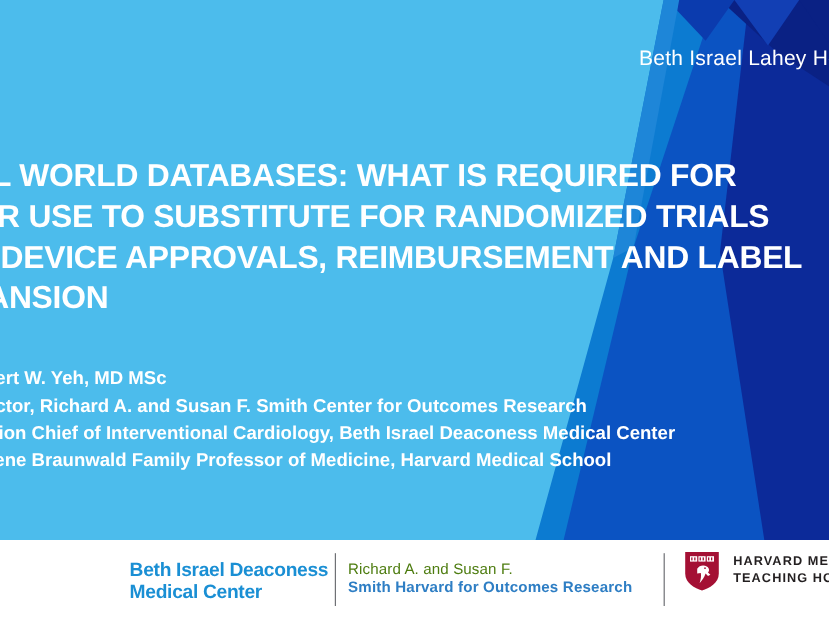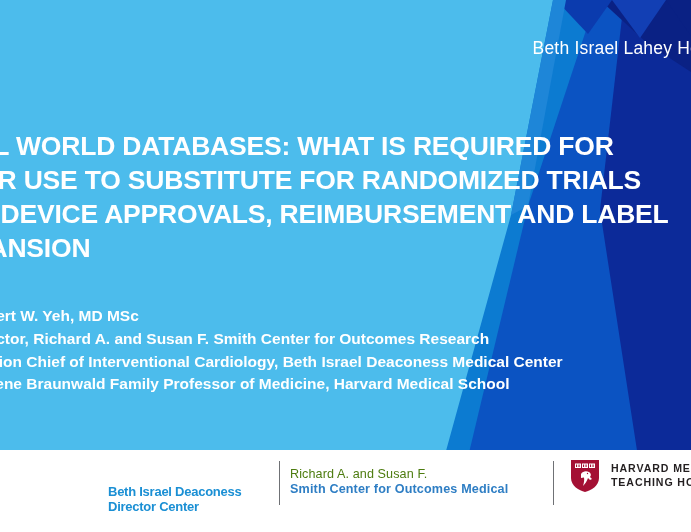--- a/index.html
+++ b/index.html
@@ -89,26 +89,25 @@
     background: #ffffff;
     display: flex;
     align-items: center;
   }
 
   .logo-bide {
     position: absolute;
     left: 108px;
     top: 17px;
     color: #1A8FD4;
-    font-size: 13px;
+    font-size: 16px;
     font-weight: bold;
     line-height: 1.12;
     letter-spacing: -0.25px;
     white-space: nowrap;
-    margin-top: 18px;
   }
   .logo-bide span { display: block; }
 
   .divider-1 {
     position: absolute;
     left: 279px;
     top: 11px;
     width: 1.4px;
     height: 44px;
     background: #6f7175;
@@ -209,28 +208,28 @@
     <span class="pline">Robert W. Yeh, MD MSc</span>
     <span class="pline">Director, Richard A. and Susan F. Smith Center for Outcomes Research</span>
     <span class="pline">Section Chief of Interventional Cardiology, Beth Israel Deaconess Medical Center</span>
     <span class="pline">Eugene Braunwald Family Professor of Medicine, Harvard Medical School</span>
   </div>
 
   <div id="footer-bar">
 
     <div class="logo-bide">
       <span>Beth Israel Deaconess</span>
-      <span>Director Center</span>
+      <span>Medical Center</span>
     </div>
 
     <div class="divider-1"></div>
 
     <div class="logo-smith">
       <span class="smith-l1">Richard A. and Susan F.</span>
-      <span class="smith-l2">Smith Center for Outcomes Medical</span>
+      <span class="smith-l2">Smith Harvard for Outcomes Research</span>
     </div>
 
     <div class="divider-2"></div>
 
     <div class="harvard-group">
       <svg class="harvard-shield" viewBox="0 0 60 68" aria-hidden="true">
         <path d="M2,2 L58,2 L58,38 C58,54 42,63 30,66 C18,63 2,54 2,38 Z" fill="#A41034"></path>
         <rect x="10" y="9" width="12" height="9" fill="#ffffff"></rect>
         <rect x="24" y="9" width="12" height="9" fill="#ffffff"></rect>
         <rect x="38" y="9" width="12" height="9" fill="#ffffff"></rect>

